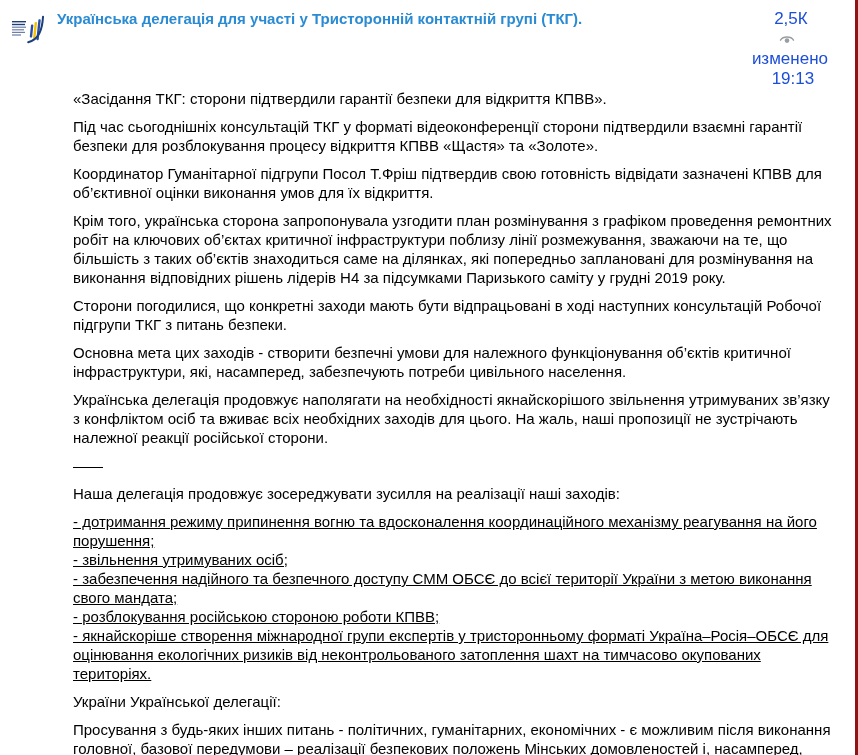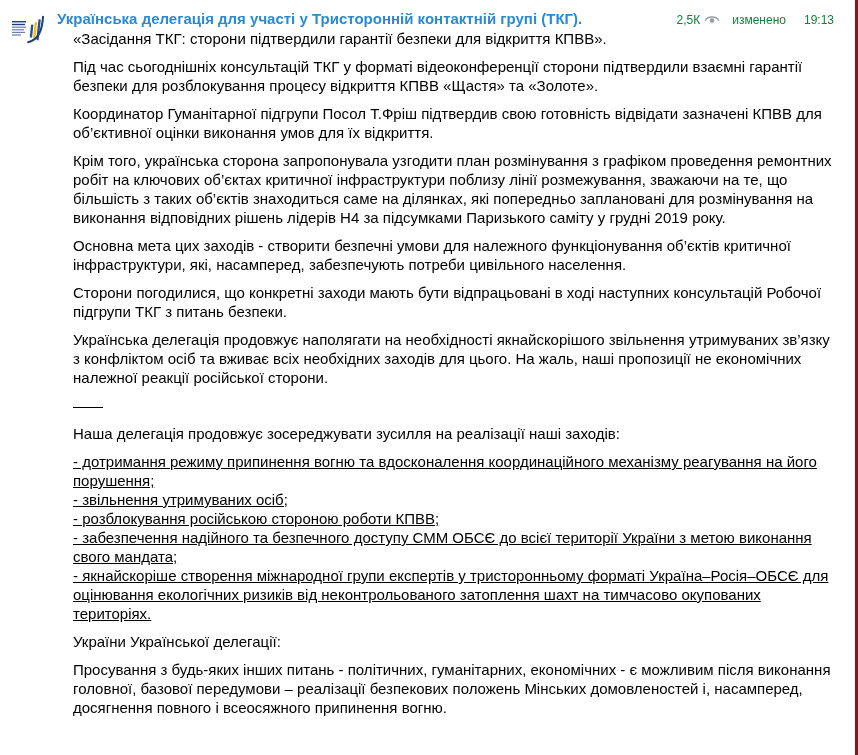--- a/index.html
+++ b/index.html
@@ -23,26 +23,26 @@
     width:38px; height:38px; flex:0 0 38px;
     margin-top:2px;
   }
   .content { flex:1; min-width:0; padding-right:14px; }
   .header-row { display:flex; align-items:baseline; }
   .channel-title {
     color:#2a8bd3; font-weight:bold; font-size:15px; line-height:21px;
     flex:1; cursor:pointer;
   }
   .meta {
-    color:#15803d; font-size:12px; white-space:nowrap;
-    display:inline-flex; align-items:center; margin-left:14px;
+    color:#1d4ed8; font-size:17px; white-space:nowrap;
+    display:inline-flex; align-items:center; margin-left:14px;flex-direction:column;
   }
   .meta .views { margin-right:4px; }
   .meta .eye { margin-right:12px; position:relative; top:1px; }
-  .meta .edited { margin-right:18px; }
+  .meta .edited { margin-right:6px; }
   .text {
     font-size:15px; line-height:19px; color:#000000;
     max-width:784px; letter-spacing:0;
   }
   .text p { margin:0 0 9px 16px; }
   .text p.last { margin-bottom:0; }
   .li { display:block;text-decoration:underline; }
 </style>
 </head>
 <body>
@@ -86,30 +86,30 @@
         <span class="edited">изменено</span>
         <span class="time">19:13</span>
       </span>
     </div>
 
     <div class="text">
       <p>«Засідання ТКГ: сторони підтвердили гарантії безпеки для відкриття КПВВ».</p>
       <p>Під час сьогоднішніх консультацій ТКГ у форматі відеоконференції сторони підтвердили взаємні гарантії безпеки для розблокування процесу відкриття КПВВ «Щастя» та «Золоте».</p>
       <p>Координатор Гуманітарної підгрупи Посол Т.Фріш підтвердив свою готовність відвідати зазначені КПВВ для об’єктивної оцінки виконання умов для їх відкриття.</p>
       <p>Крім того, українська сторона запропонувала узгодити план розмінування з графіком проведення ремонтних робіт на ключових об’єктах критичної інфраструктури поблизу лінії розмежування, зважаючи на те, що більшість з таких об’єктів знаходиться саме на ділянках, які попередньо заплановані для розмінування на виконання відповідних рішень лідерів Н4 за підсумками Паризького саміту у грудні 2019 року.</p>
+      <p>Сторони погодилися, що конкретні заходи мають бути відпрацьовані в ході наступних консультацій Робочої підгрупи ТКГ з питань безпеки.</p>
       <p>Основна мета цих заходів - створити безпечні умови для належного функціонування об’єктів критичної інфраструктури, які, насамперед, забезпечують потреби цивільного населення.</p>
-      <p>Сторони погодилися, що конкретні заходи мають бути відпрацьовані в ході наступних консультацій Робочої підгрупи ТКГ з питань безпеки.</p>
-      <p>Українська делегація продовжує наполягати на необхідності якнайскорішого звільнення утримуваних зв’язку з конфліктом осіб та вживає всіх необхідних заходів для цього. На жаль, наші пропозиції не економічних належної реакції російської сторони.</p>
+      <p>Українська делегація продовжує наполягати на необхідності якнайскорішого звільнення утримуваних зв’язку з конфліктом осіб та вживає всіх необхідних заходів для цього. На жаль, наші пропозиції не зустрічають належної реакції російської сторони.</p>
       <p>——</p>
       <p>Наша делегація продовжує зосереджувати зусилля на реалізації наші заходів:</p>
       <p>
         <span class="li">- дотримання режиму припинення вогню та вдосконалення координаційного механізму реагування на його порушення;</span>
         <span class="li">- звільнення утримуваних осіб;</span>
+        <span class="li">- забезпечення надійного та безпечного доступу СММ ОБСЄ до всієї території України з метою виконання свого мандата;</span>
         <span class="li">- розблокування російською стороною роботи КПВВ;</span>
-        <span class="li">- забезпечення надійного та безпечного доступу СММ ОБСЄ до всієї території України з метою виконання свого мандата;</span>
         <span class="li">- якнайскоріше створення міжнародної групи експертів у тристоронньому форматі Україна–Росія–ОБСЄ для оцінювання екологічних ризиків від неконтрольованого затоплення шахт на тимчасово окупованих територіях.</span>
       </p>
       <p>України Української делегації:</p>
       <p class="last">Просування з будь-яких інших питань - політичних, гуманітарних, економічних - є можливим після виконання головної, базової передумови – реалізації безпекових положень Мінських домовленостей і, насамперед, досягнення повного і всеосяжного припинення вогню.</p>
     </div>
 
   </div>
 </div>
 
 </body></html>

